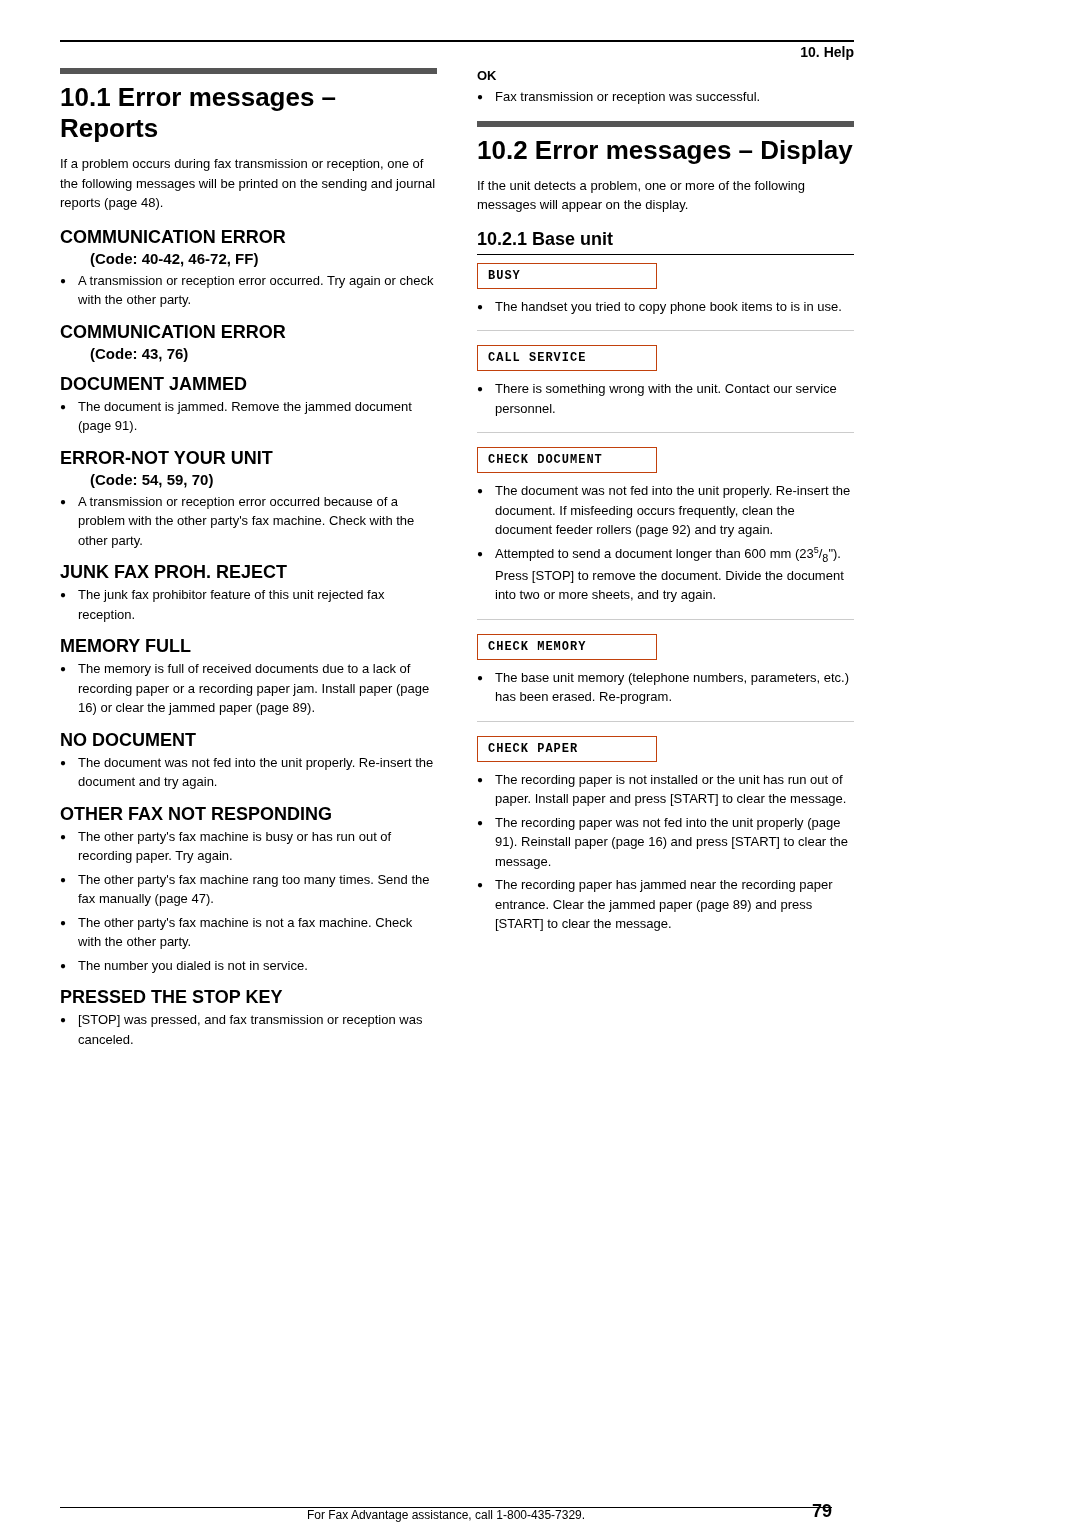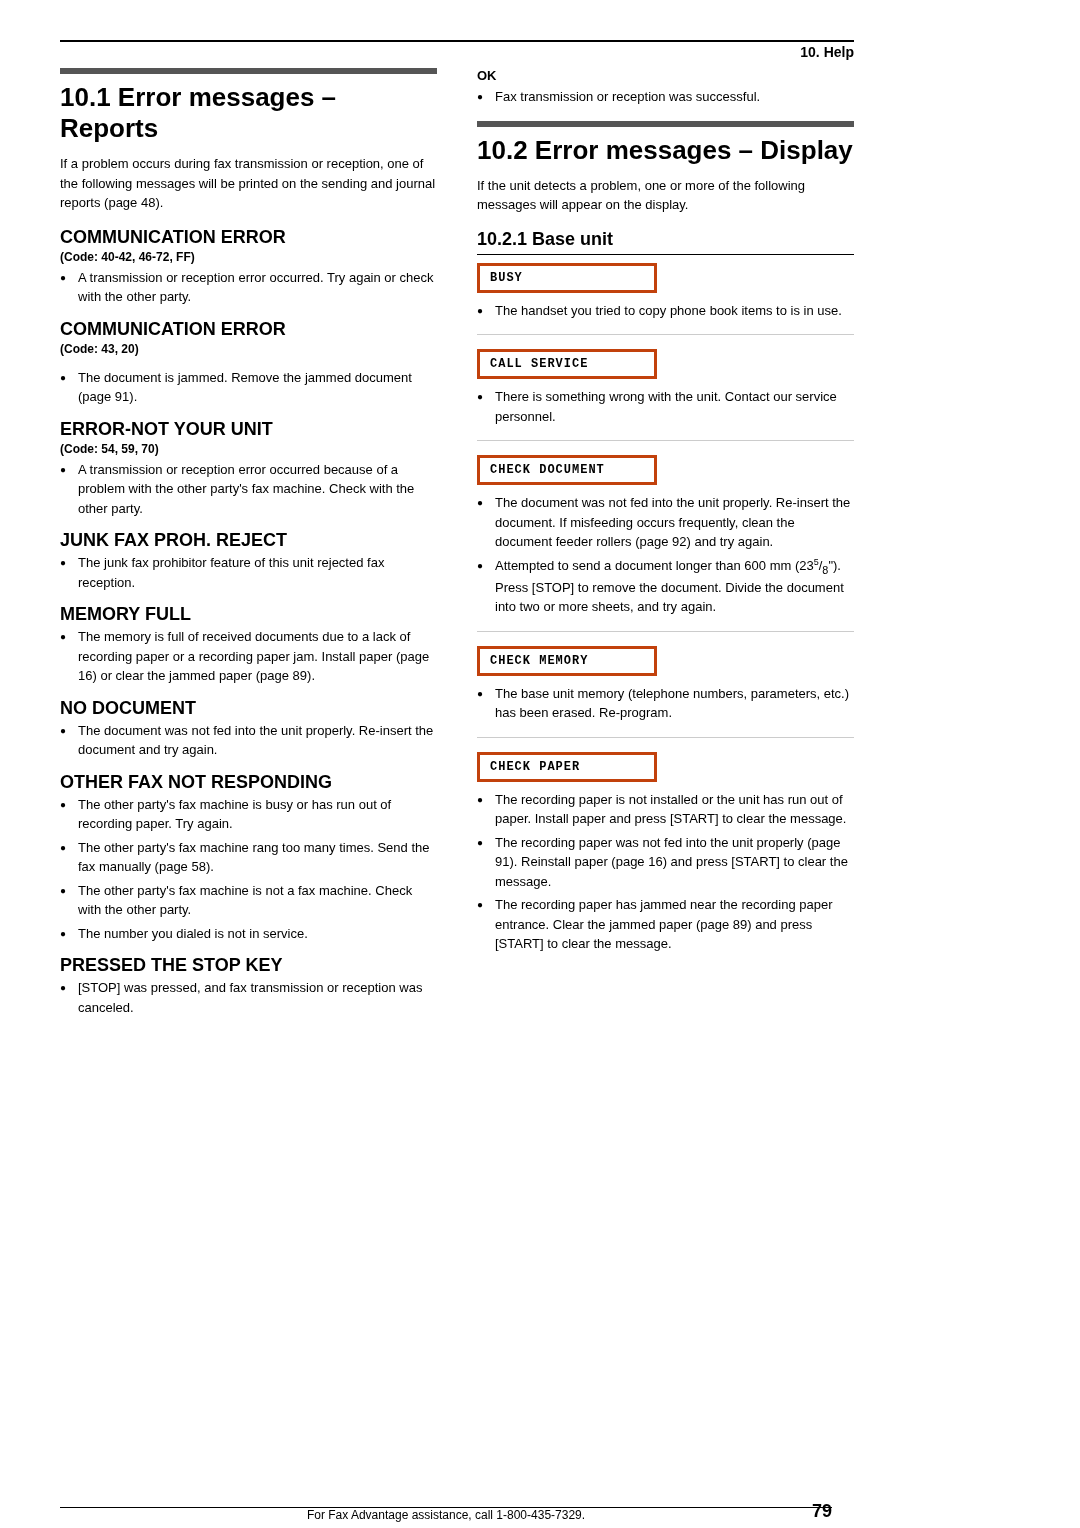--- a/index.html
+++ b/index.html
@@ -63,44 +63,45 @@
     }
     .error-block {
       margin-bottom: 12px;
     }
     .error-heading {
       font-size: 18px;
       font-weight: bold;
       margin-bottom: 2px;
     }
     .error-subheading {
-      font-size: 12px;
+      font-size: 15px;
       font-weight: bold;
       margin-bottom: 4px;
+      margin-left: 30px;
     }
     .bullet-list {
       list-style: none;
       padding-left: 0;
     }
     .bullet-list li {
       padding-left: 18px;
       position: relative;
       margin-bottom: 4px;
       line-height: 1.5;
       font-size: 13px;
     }
     .bullet-list li::before {
       content: "●";
       position: absolute;
       left: 0;
       font-size: 10px;
       top: 2px;
     }
     .display-box {
-      border: 3px solid #c2410c;
+      border: 1px solid #c2410c;
       padding: 5px 10px;
       font-family: "Courier New", monospace;
       font-size: 12px;
       font-weight: bold;
       letter-spacing: 1px;
       margin-bottom: 8px;
       display: inline-block;
       min-width: 180px;
       text-align: left;
     }
@@ -142,24 +143,25 @@
       <div class="error-block">
         <div class="error-heading">COMMUNICATION ERROR</div>
         <div class="error-subheading">(Code: 40-42, 46-72, FF)</div>
         <ul class="bullet-list">
           <li>A transmission or reception error occurred. Try again or check with the other party.</li>
         </ul>
       </div>
 
       <div class="error-block">
         <div class="error-heading">COMMUNICATION ERROR</div>
-        <div class="error-subheading">(Code: 43, 20)</div>
-      </div>
-
-      <div class="error-block">
+        <div class="error-subheading">(Code: 43, 76)</div>
+      </div>
+
+      <div class="error-block">
+        <div class="error-heading">DOCUMENT JAMMED</div>
         <ul class="bullet-list">
           <li>The document is jammed. Remove the jammed document (page 91).</li>
         </ul>
       </div>
 
       <div class="error-block">
         <div class="error-heading">ERROR-NOT YOUR UNIT</div>
         <div class="error-subheading">(Code: 54, 59, 70)</div>
         <ul class="bullet-list">
           <li>A transmission or reception error occurred because of a problem with the other party's fax machine. Check with the other party.</li>
@@ -184,21 +186,21 @@
         <div class="error-heading">NO DOCUMENT</div>
         <ul class="bullet-list">
           <li>The document was not fed into the unit properly. Re-insert the document and try again.</li>
         </ul>
       </div>
 
       <div class="error-block">
         <div class="error-heading">OTHER FAX NOT RESPONDING</div>
         <ul class="bullet-list">
           <li>The other party's fax machine is busy or has run out of recording paper. Try again.</li>
-          <li>The other party's fax machine rang too many times. Send the fax manually (page 58).</li>
+          <li>The other party's fax machine rang too many times. Send the fax manually (page 47).</li>
           <li>The other party's fax machine is not a fax machine. Check with the other party.</li>
           <li>The number you dialed is not in service.</li>
         </ul>
       </div>
 
       <div class="error-block">
         <div class="error-heading">PRESSED THE STOP KEY</div>
         <ul class="bullet-list">
           <li><b>[STOP]</b> was pressed, and fax transmission or reception was canceled.</li>
         </ul>

